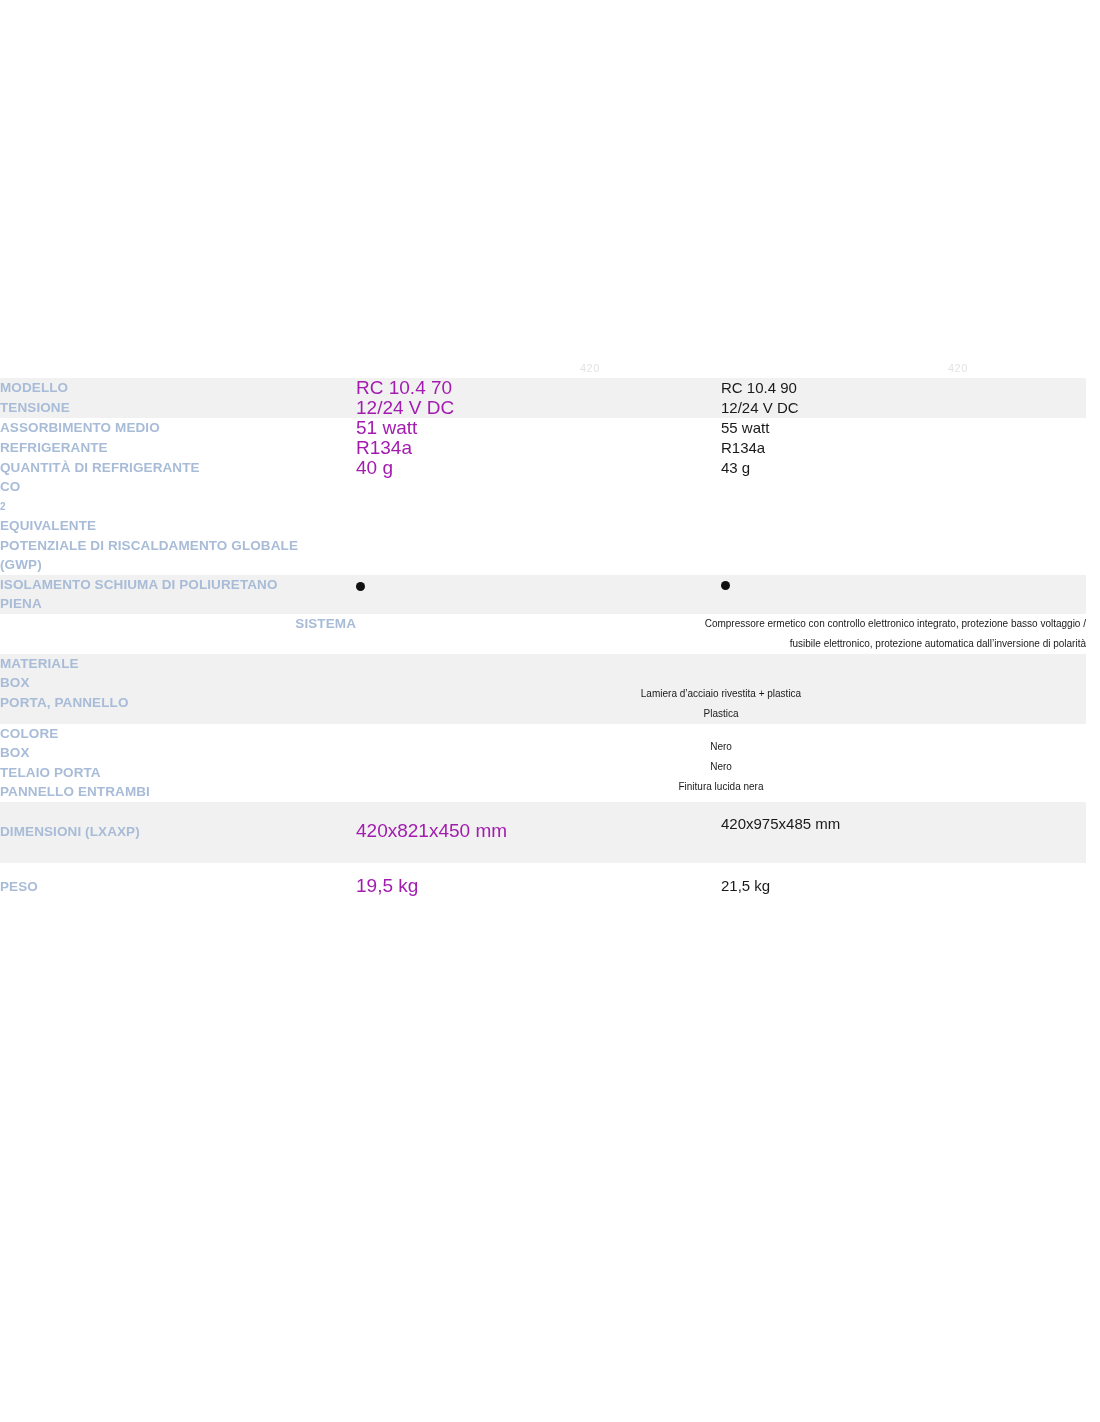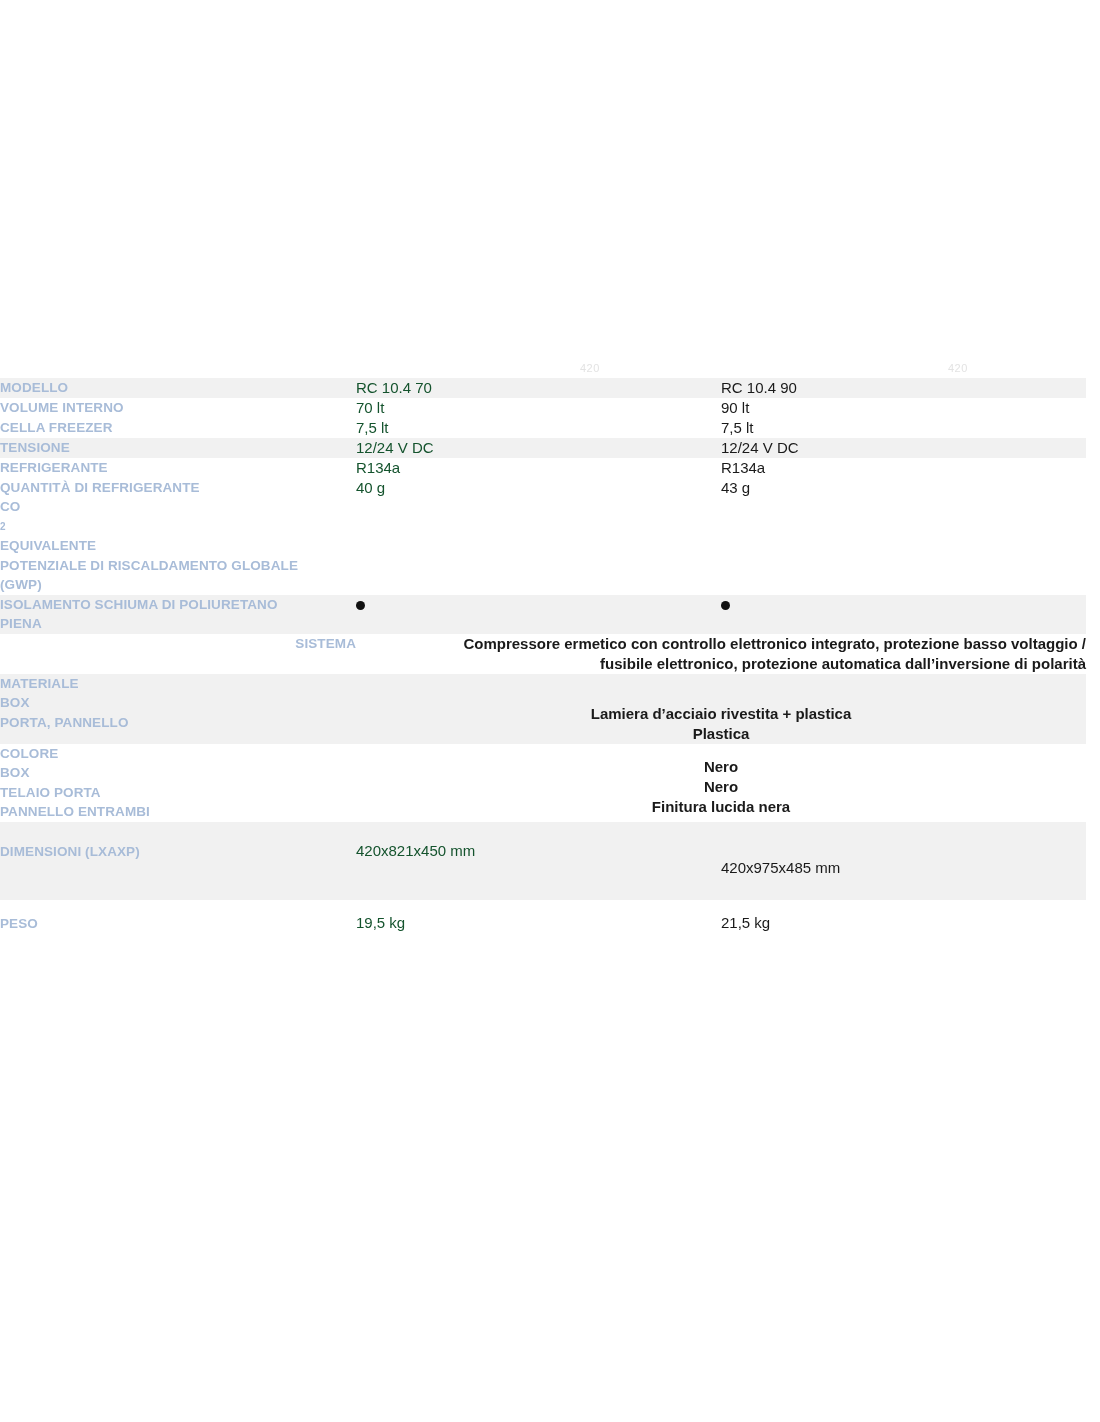--- a/index.html
+++ b/index.html
@@ -55,40 +55,39 @@
     padding: 3px 8px 4px 8px;
     color: #a8bcd8;
     font-weight: bold;
     font-size: 13.5px;
     line-height: 19.5px;
     letter-spacing: .1px;
   }
   .c-val {
     width: 365px;
     padding: 3px 8px 4px 10px;
-    color: #14532d;
-    font-size: 15px;
+    color: #a21caf;
+    font-size: 19px;
     line-height: 20px;
     border-left: 1px solid #8fa7c9;
   }
   .c-val2 {
     width: 365px;
     padding: 3px 8px 4px 10px;
     color: #1a1a1a;
     font-size: 15px;
     line-height: 20px;
     border-left: 1px solid #8fa7c9;
   }
   .c-span {
     padding: 3px 8px 4px 8px;
     color: #1a1a1a;
-    font-size: 15px;
+    font-size: 10px;
     line-height: 20px;
     text-align: center;
-    font-weight: bold;
   }
 
   .label-lines span { display: block; }
   .val-lines span { display: block; }
 
   .dot {
     display: inline-block;
     width: 9px;
     height: 9px;
     border-radius: 50%;
@@ -120,47 +119,44 @@
           <span>MODELLO</span>
         </td>
         <td class="c-val val-lines">
           <span>RC 10.4 70</span>
         </td>
         <td class="c-val2 val-lines">
           <span>RC 10.4 90</span>
         </td>
       </tr>
 
-      <tr class="row-zebra-b">
-        <td class="c-label label-lines">
-          <span>VOLUME INTERNO</span>
-          <span>CELLA FREEZER</span>
-        </td>
-        <td class="c-val val-lines">
-          <span>70 lt</span>
-          <span>7,5 lt</span>
-        </td>
-        <td class="c-val2 val-lines">
-          <span>90 lt</span>
-          <span>7,5 lt</span>
-        </td>
-      </tr>
 
       <tr class="row-zebra-a">
         <td class="c-label label-lines">
           <span>TENSIONE</span>
         </td>
         <td class="c-val val-lines">
           <span>12/24 V DC</span>
         </td>
         <td class="c-val2 val-lines">
           <span>12/24 V DC</span>
         </td>
       </tr>
 
+      <tr class="row-zebra-b">
+        <td class="c-label label-lines">
+          <span>ASSORBIMENTO MEDIO</span>
+        </td>
+        <td class="c-val val-lines">
+          <span>51 watt</span>
+        </td>
+        <td class="c-val2 val-lines">
+          <span>55 watt</span>
+        </td>
+      </tr>
 
 
       <tr class="row-zebra-b">
         <td class="c-label label-lines">
           <span>REFRIGERANTE</span>
           <span>QUANTITÀ DI REFRIGERANTE</span>
           <span>CO<span class="sub">2</span> EQUIVALENTE</span>
           <span>POTENZIALE DI RISCALDAMENTO GLOBALE</span>
           <span>(GWP)</span>
         </td>
@@ -223,21 +219,21 @@
         </td>
       </tr>
 
       <tr class="row-zebra-a">
         <td class="c-label label-lines tall-pad" style="padding-top:20px; padding-bottom:22px;margin-left:22px;">
           <span>DIMENSIONI (LXAXP)</span>
         </td>
         <td class="c-val val-lines" style="padding-top:19px; padding-bottom:22px;">
           <span>420x821x450 mm</span>
         </td>
-        <td class="c-val2 val-lines" style="padding-top:36px; padding-bottom:22px;">
+        <td class="c-val2 val-lines" style="padding-top:12px; padding-bottom:22px;">
           <span>420x975x485 mm</span>
         </td>
       </tr>
 
       <tr class="row-zebra-b">
         <td class="c-label label-lines" style="padding-top:14px; padding-bottom:16px;">
           <span>PESO</span>
         </td>
         <td class="c-val val-lines" style="padding-top:13px; padding-bottom:16px;">
           <span>19,5 kg</span>

